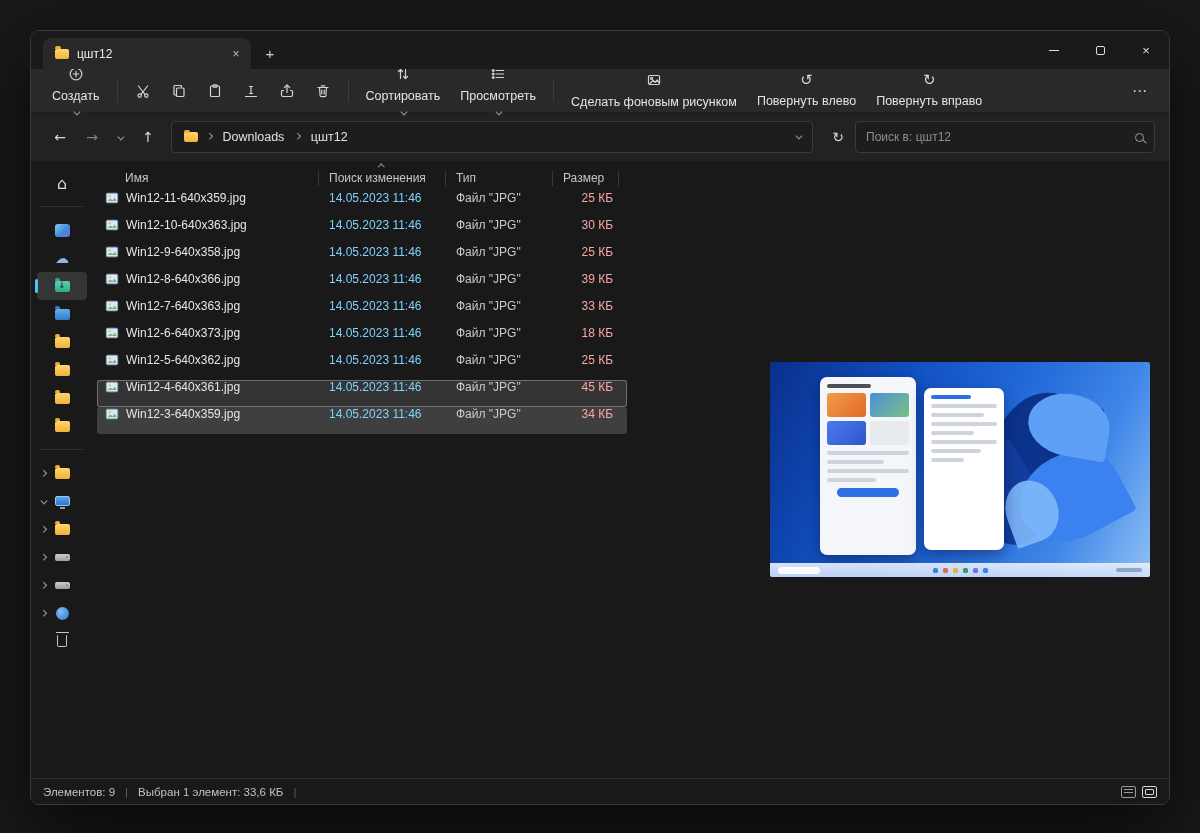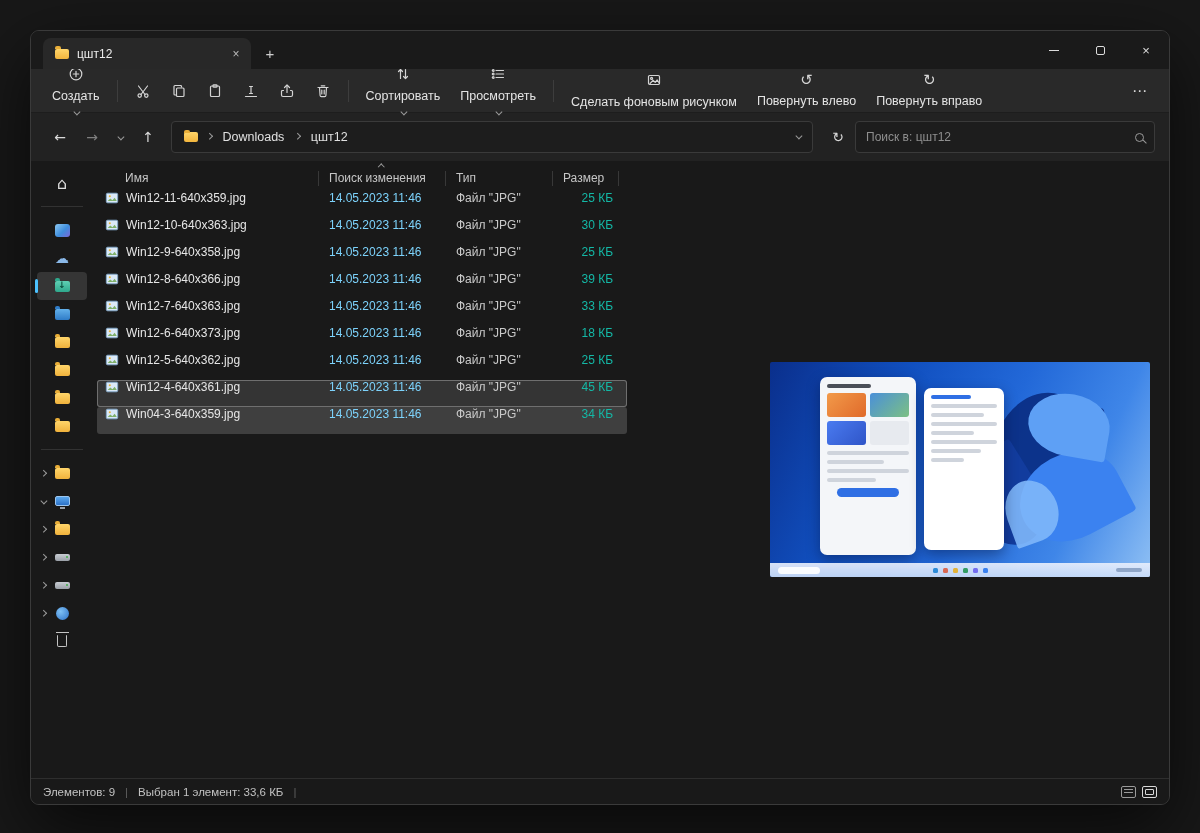--- a/index.html
+++ b/index.html
@@ -95,21 +95,21 @@
   .col.c2 { width:127px; }
   .col.c3 { width:107px; }
   .col.c4 { width:66px; }
   .sort-ind { position:absolute; top:-6px; left:48%; }
   .group { display:flex; align-items:center; gap:9px; height:28px; margin-top:2px; padding-left:8px; color:#e2e2e2; font-size:13px; }
   .rows { display:flex; flex-direction:column; }
   .row { display:flex; align-items:flex-start; height:27px; width:530px; border-radius:3px; font-size:12px; }
   .row .c-name { width:222px; display:flex; align-items:center; gap:7px; padding-left:8px; color:#e6e6e6; white-space:nowrap; overflow:hidden; }
   .row .c-date { width:127px; padding-left:10px; color:#7dd3fc; }
   .row .c-type { width:107px; padding-left:10px; color:#c9c9c9; }
-  .row .c-size { width:60px; text-align:right; color:#14b8a6; }
+  .row .c-size { width:60px; text-align:right; color:#fca5a5; }
   .row.sel { background:#3f3f3f; }
   .row.hover { background:#343434; box-shadow:inset 0 0 0 1px #6f6f6f; }
   .fico { flex:0 0 auto; display:block; }
 
   
   .preview { flex:1; display:flex; align-items:center; justify-content:center; }
   .pv { width:380px; height:215px; position:relative; overflow:hidden; border-radius:2px;
     background:linear-gradient(115deg,#0a2f8c 0%,#1150c0 30%,#2268d8 55%,#3f86e8 78%,#8fc0f4 100%); }
   .petal { position:absolute; border-radius:72% 6% 72% 72%; }
   .p1 { width:95px; height:115px; left:225px; top:30px; background:#0b2f86; transform:rotate(18deg); opacity:.95; }
@@ -465,21 +465,21 @@
     <span class="c-size">45 КБ</span>
   </div>
 
   <div class="row sel">
     <span class="c-name">
       <svg class="fico" width="14" height="14" viewBox="0 0 16 16">
         <rect x="1.5" y="2.5" width="13" height="11" rx="1.5" fill="#dbe9f7" stroke="#7fa8cc"></rect>
         <circle cx="5.5" cy="6" r="1.2" fill="#e8b43a"></circle>
         <path d="M3 11.5l3-3 2.5 2.2 2.5-3 2.5 3.8z" fill="#7fb06a"></path>
       </svg>
-      <span class="nm">Win04-3-640x359.jpg</span>
+      <span class="nm">Win12-3-640x359.jpg</span>
     </span>
     <span class="c-date">14.05.2023 11:46</span>
     <span class="c-type">Файл "JPG"</span>
     <span class="c-size">34 КБ</span>
   </div>
 </div>
     </div>
 
     <div class="preview">
       <div class="pv">

